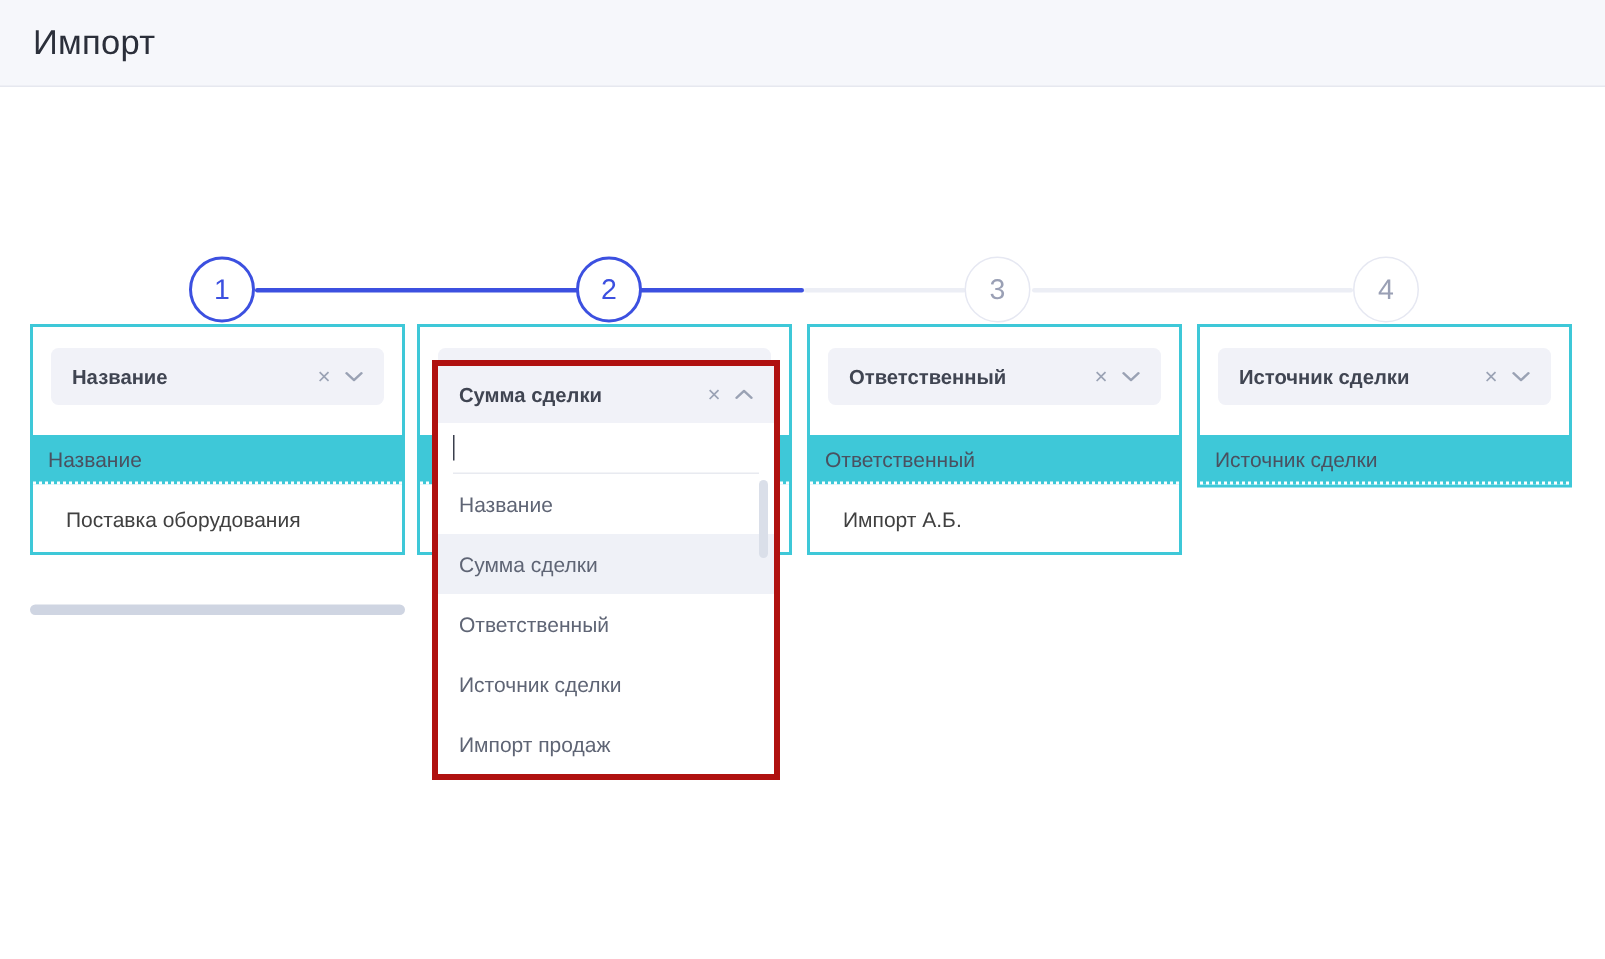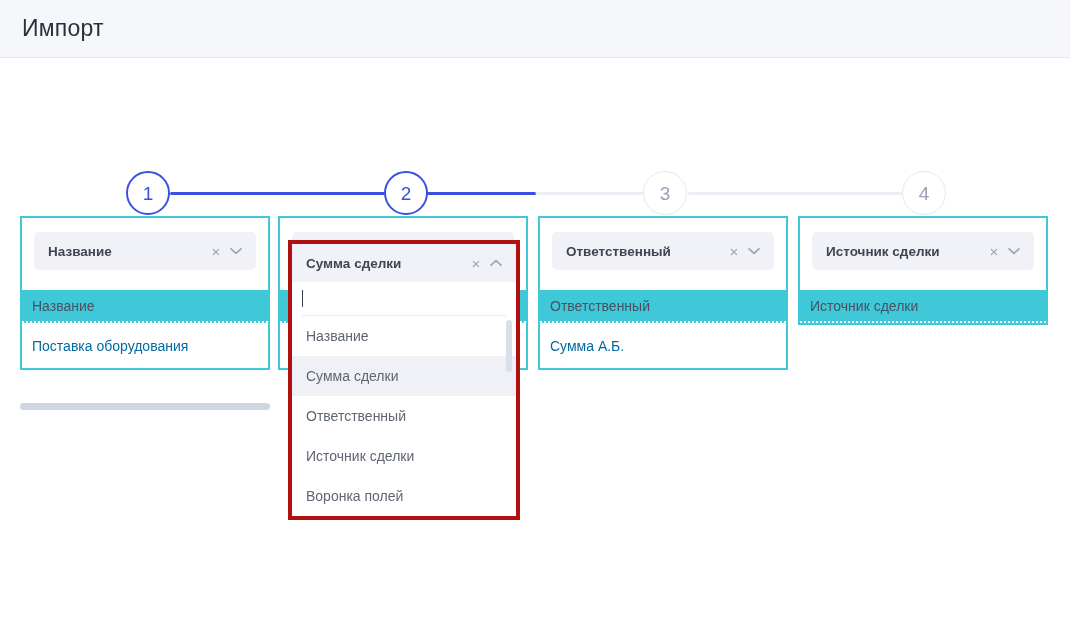--- a/index.html
+++ b/index.html
@@ -76,22 +76,22 @@
   .ic.clear{ font-size:15px; line-height:1; }
   .ic.chev svg{ display:block; }
 
   .hdr-row{
     height:33px; background:#3ec8d8;
     display:flex; align-items:center; padding:0 10px;
     font-size:14px; color:#4a5160;
     border-bottom:2px dotted #ffffff;
   }
   .data-row{
-    height:45px; display:flex; align-items:center; padding:0 10px;
-    font-size:14px; color:#0369a1; background:#fff;
+    height:45px; display:flex; align-items:center; padding:0 22px;
+    font-size:14px; color:#404040; background:#fff;
   }
 
   
   .hscroll{
     position:absolute; top:195px; height:7px; border-radius:4px;
     background:#cfd5e2;
   }
 
   
   .dropdown-shell{
@@ -196,21 +196,21 @@
         <span class="lbl">Ответственный</span>
         <span class="ic clear">×</span>
         <span class="ic chev">
           <svg width="12" height="8" viewBox="0 0 12 8">
               <path d="M1 1.8 L6 6.4 L11 1.8" fill="none" stroke="#9aa2b4" stroke-width="1.6" stroke-linecap="round" stroke-linejoin="round"></path>
             </svg>
         </span>
       </div>
     </div>
     <div class="hdr-row">Ответственный</div>
-    <div class="data-row">Сумма А.Б.</div>
+    <div class="data-row">Импорт А.Б.</div>
   </div>
 
   <div class="card" style="left:798px;">
     <div class="select-wrap">
       <div class="fld-select">
         <span class="lbl">Источник сделки</span>
         <span class="ic clear">×</span>
         <span class="ic chev">
           <svg width="12" height="8" viewBox="0 0 12 8">
               <path d="M1 1.8 L6 6.4 L11 1.8" fill="none" stroke="#9aa2b4" stroke-width="1.6" stroke-linecap="round" stroke-linejoin="round"></path>
@@ -239,16 +239,16 @@
   <div class="dd-search">
     <span class="caret"></span>
     <span style="font-size:14px;color:#5f6575;"></span>
   </div>
 
   <div class="dd-list">
     <div class="dd-opt">Название</div>
     <div class="dd-opt sel">Сумма сделки</div>
     <div class="dd-opt">Ответственный</div>
     <div class="dd-opt">Источник сделки</div>
-    <div class="dd-opt">Воронка полей</div>
+    <div class="dd-opt">Импорт продаж</div>
     <div class="dd-thumb"></div>
   </div>
 </div>
 
 </body></html>

